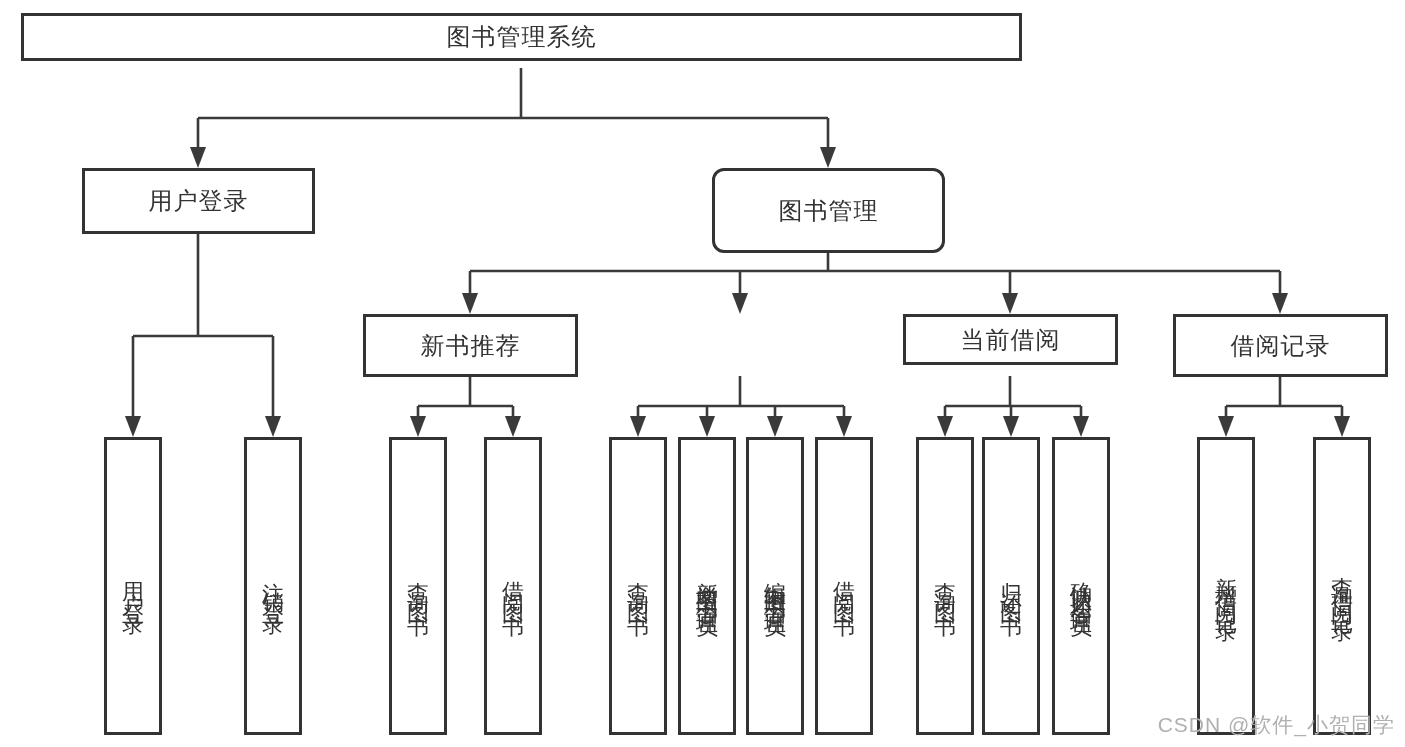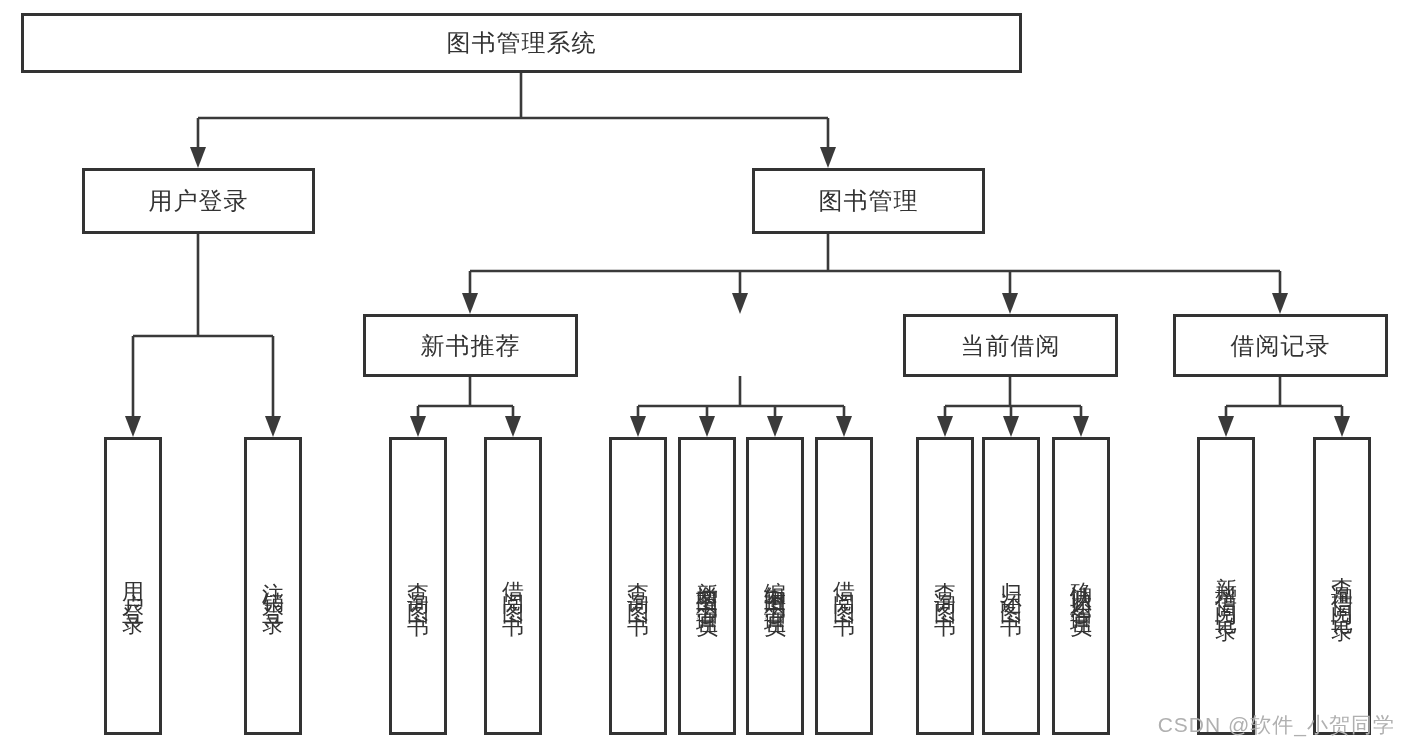--- a/index.html
+++ b/index.html
@@ -120,35 +120,35 @@
       <polygon points="767,416 783,416 775,437"></polygon>
       <polygon points="836,416 852,416 844,437"></polygon>
       <polygon points="937,416 953,416 945,437"></polygon>
       <polygon points="1003,416 1019,416 1011,437"></polygon>
       <polygon points="1073,416 1089,416 1081,437"></polygon>
       <polygon points="1218,416 1234,416 1226,437"></polygon>
       <polygon points="1334,416 1350,416 1342,437"></polygon>
     </g>
   </svg>
 
-  <div class="node" style="left:21px;top:13px;width:1001px;height:60px;">
+  <div class="node" style="left:21px;top:13px;width:1001px;height:48px;">
     <span>图书管理系统</span>
   </div>
 
   <div class="node" style="left:82px;top:168px;width:233px;height:66px;">
     <span>用户登录</span>
   </div>
-  <div class="node" style="left:752px;top:168px;width:233px;height:66px;">
+  <div class="node" style="left:712px;top:168px;width:233px;height:85px;border-radius:12px;">
     <span>图书管理</span>
   </div>
 
   <div class="node" style="left:363px;top:314px;width:215px;height:63px;">
     <span>新书推荐</span>
   </div>
-  <div class="node" style="left:903px;top:314px;width:215px;height:63px;">
+  <div class="node" style="left:903px;top:314px;width:215px;height:51px;">
     <span>当前借阅</span>
   </div>
   <div class="node" style="left:1173px;top:314px;width:215px;height:63px;">
     <span>借阅记录</span>
   </div>
 
   <div class="leaf" style="left:104px;">
     <span>用户登录</span>
   </div>
   <div class="leaf" style="left:244px;">

